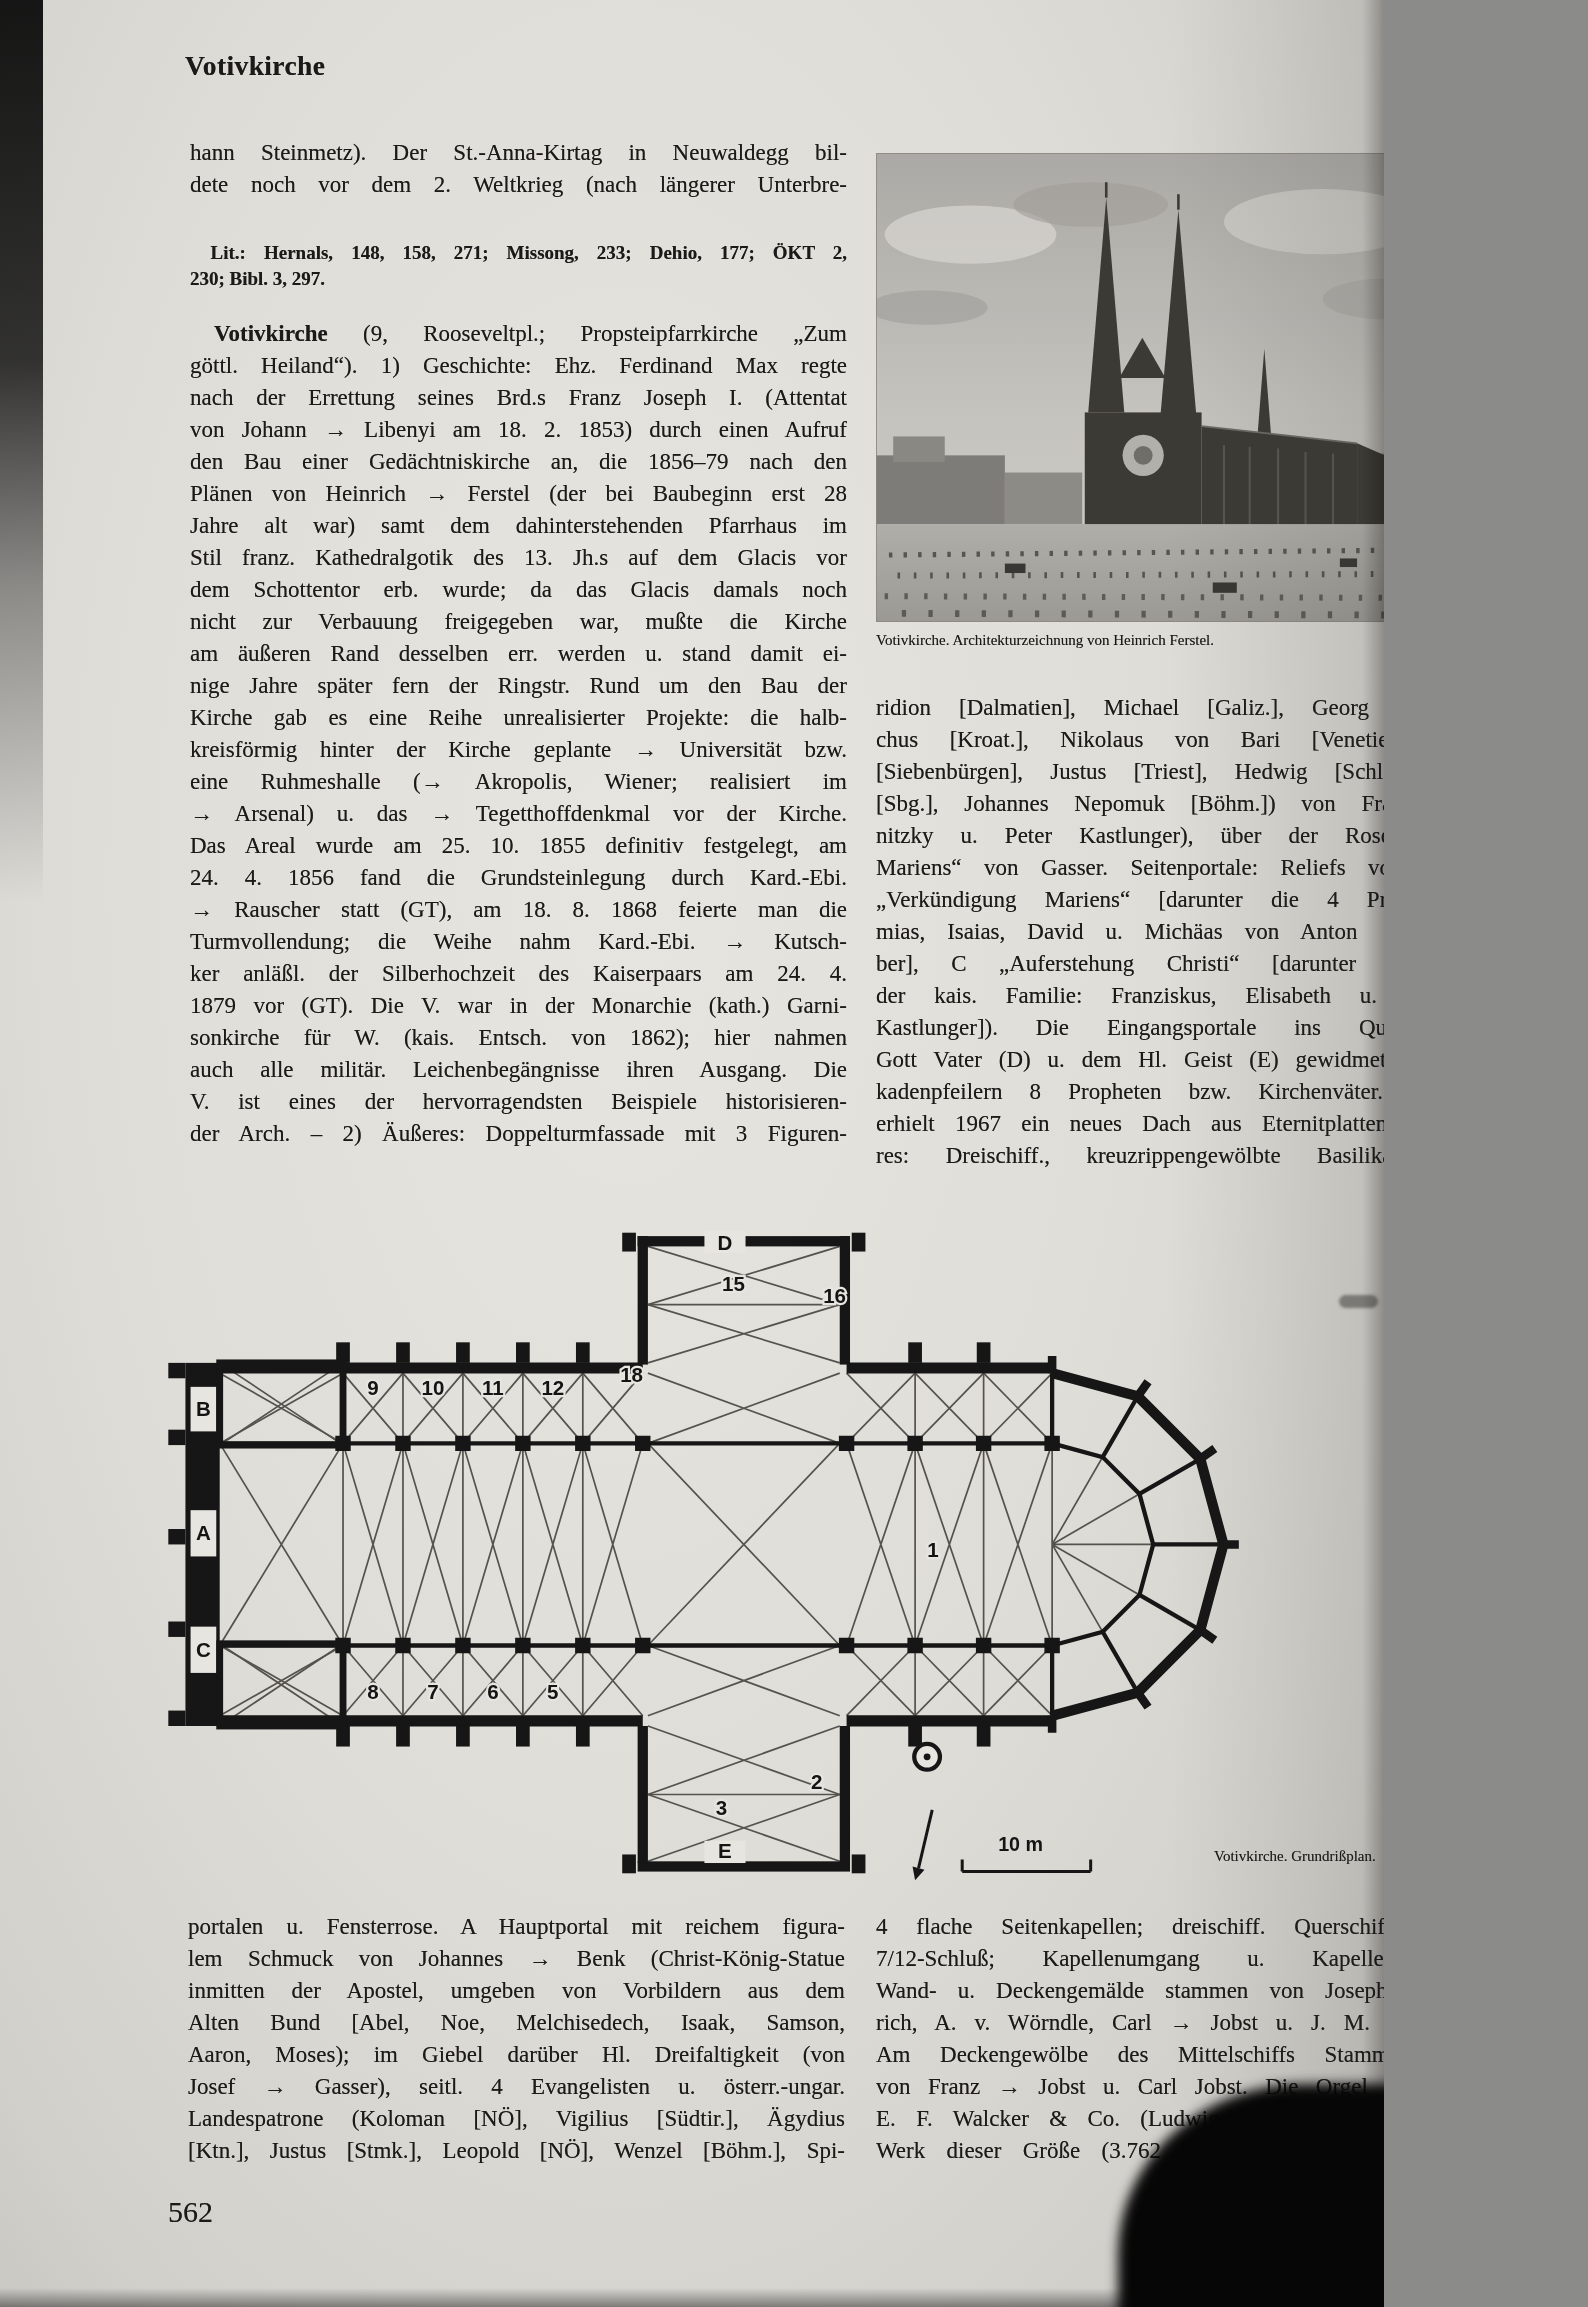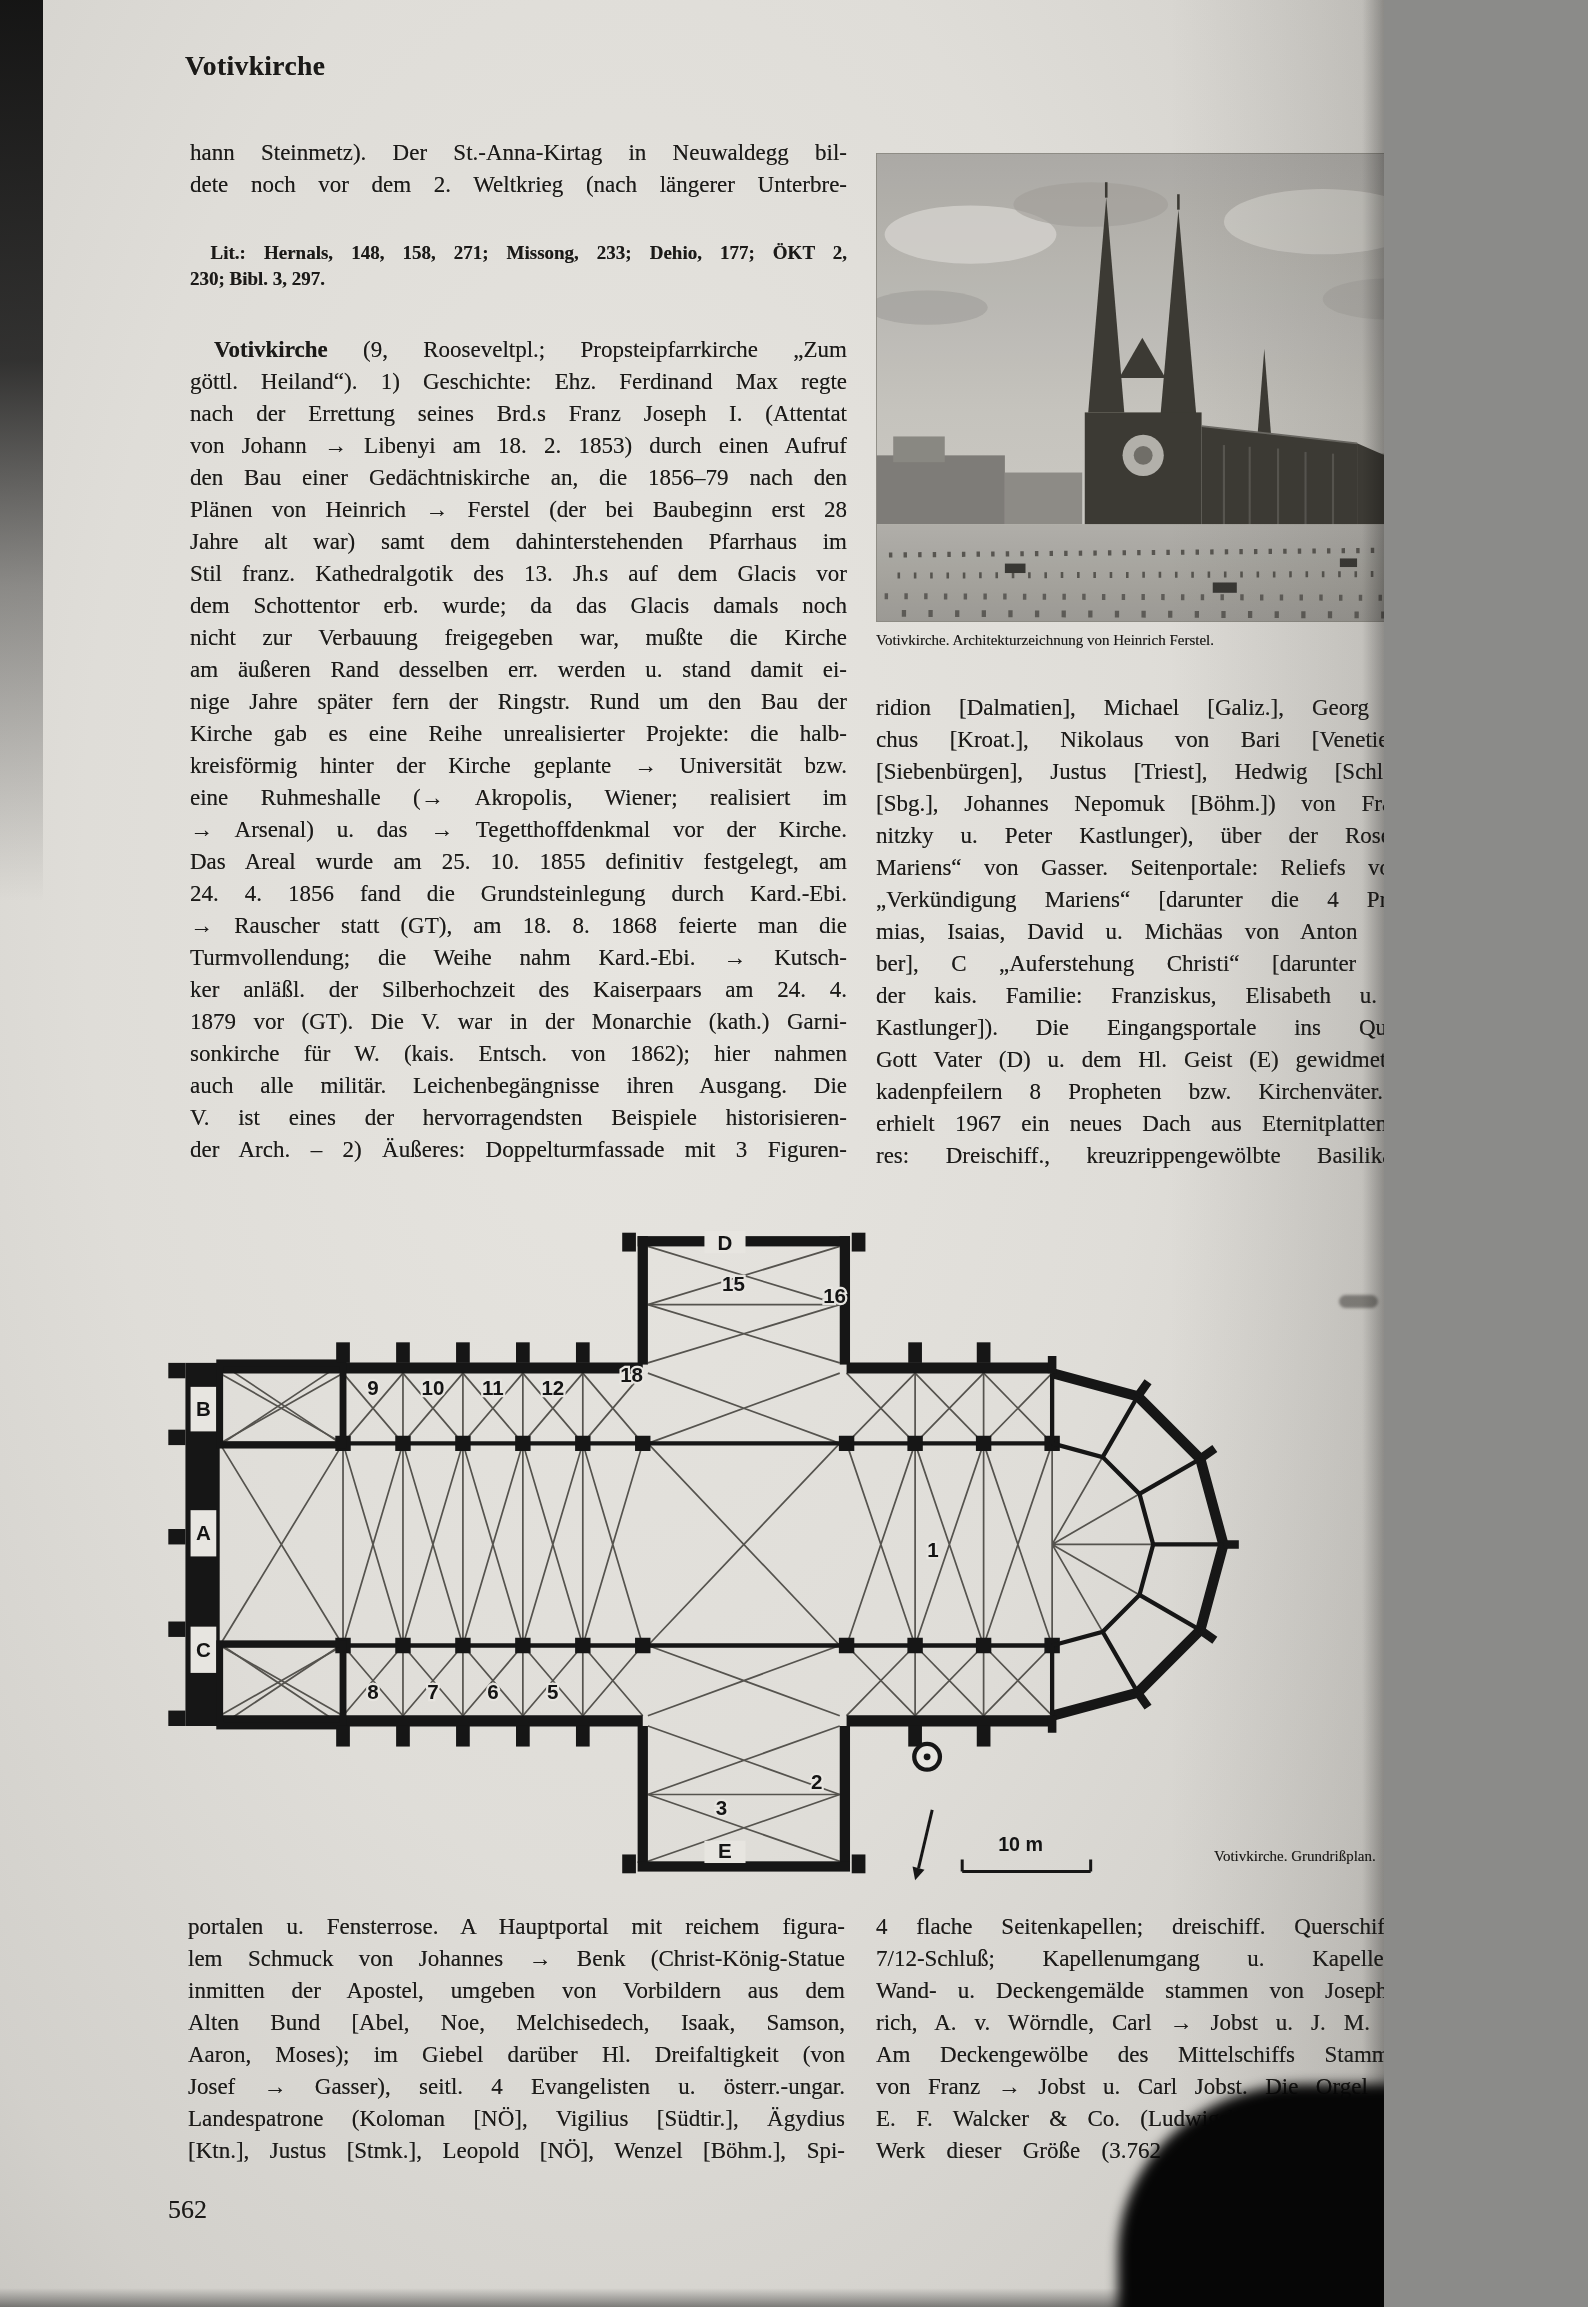--- a/index.html
+++ b/index.html
@@ -10,21 +10,21 @@
   }
   .col{position:absolute;width:657px;font-size:23px;line-height:32px;text-shadow:0 0 0.4px rgba(25,24,22,.55);}
   .tline{text-align:justify;text-align-last:justify;}
   .tline.last-left{text-align-last:left;}
   .lit{font-size:19px;line-height:26px;font-weight:bold;}
   .lit .tline:first-child{text-indent:20.6px;}
   .entry-first{text-indent:24px;}
   .bold{font-weight:bold;}
   .running-head{position:absolute;left:185px;top:50px;font-size:27.5px;font-weight:bold;letter-spacing:0.4px;text-shadow:0 0 0.4px rgba(25,24,22,.6);}
   .caption{position:absolute;font-size:15px;text-shadow:0 0 0.4px rgba(25,24,22,.5);}
-  .page-number{position:absolute;font-size:26px;text-shadow:0 0 0.4px rgba(25,24,22,.5);}
+  .page-number{position:absolute;font-size:30px;text-shadow:0 0 0.4px rgba(25,24,22,.5);}
   figure{margin:0;}
   .illustration{position:absolute;width:567px;height:469px;}
   .plan{position:absolute;width:1080px;height:668px;}
   .plan-label{font-family:"Liberation Sans", sans-serif;font-weight:bold;font-size:24px;fill:#141414;paint-order:stroke;stroke:#e7e5e0;stroke-width:5px;text-anchor:middle;}
   .scale-text{font-family:"Liberation Sans", sans-serif;font-weight:bold;font-size:23px;fill:#141414;}
   
   .edge-left{position:absolute;left:0;top:0;width:43px;height:902px;
     background:linear-gradient(to bottom, rgba(5,5,5,.92) 0%, rgba(8,8,8,.8) 40%, rgba(18,18,18,.4) 65%, rgba(20,20,20,0) 100%);}
   .corner-br{position:absolute;right:-43px;bottom:-52px;width:309px;height:275px;background:#060606;border-radius:60% 0 0 0 / 62% 0 0 0;filter:blur(6px);}
   .edge-bottom{position:absolute;left:0;bottom:0;width:100%;height:19px;background:linear-gradient(to top, rgba(0,0,0,.42), rgba(0,0,0,0));}
@@ -43,21 +43,21 @@
   <div class="col" style="left:190px;top:137px;">
       <div class="tline">hann Steinmetz). Der St.-Anna-Kirtag in Neuwaldegg bil-</div>
       <div class="tline">dete noch vor dem 2. Weltkrieg (nach längerer Unterbre-</div>
     </div>
 
   <div class="col lit" style="left:190px;top:240px;">
       <div class="tline">Lit.: Hernals, 148, 158, 271; Missong, 233; Dehio, 177; ÖKT 2,</div>
       <div class="tline last-left">230; Bibl. 3, 297.</div>
     </div>
 
-  <div class="col" style="left:190px;top:334px;">
+  <div class="col" style="left:190px;top:318px;">
     <div class="tline entry-first"><span class="bold">Votivkirche</span><span> (9, Rooseveltpl.; Propsteipfarrkirche „Zum</span></div>
     <div>
         <div class="tline">göttl. Heiland“). 1) Geschichte: Ehz. Ferdinand Max regte</div>
         <div class="tline">nach der Errettung seines Brd.s Franz Joseph I. (Attentat</div>
         <div class="tline">von Johann → Libenyi am 18. 2. 1853) durch einen Aufruf</div>
         <div class="tline">den Bau einer Gedächtniskirche an, die 1856–79 nach den</div>
         <div class="tline">Plänen von Heinrich → Ferstel (der bei Baubeginn erst 28</div>
         <div class="tline">Jahre alt war) samt dem dahinterstehenden Pfarrhaus im</div>
         <div class="tline">Stil franz. Kathedralgotik des 13. Jh.s auf dem Glacis vor</div>
         <div class="tline">dem Schottentor erb. wurde; da das Glacis damals noch</div>

